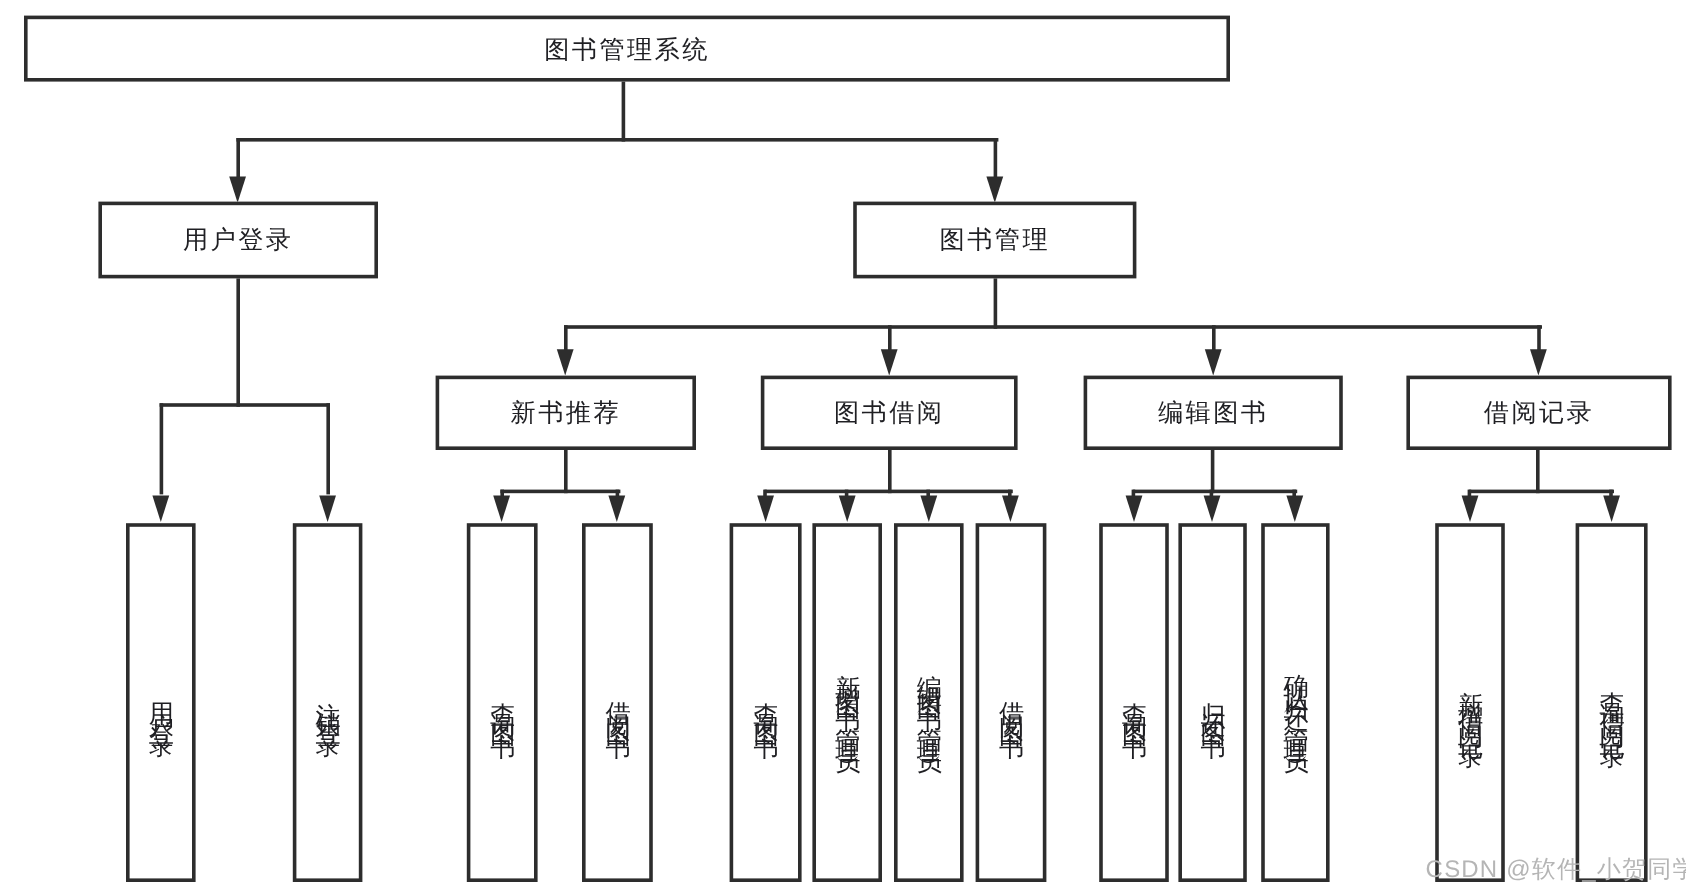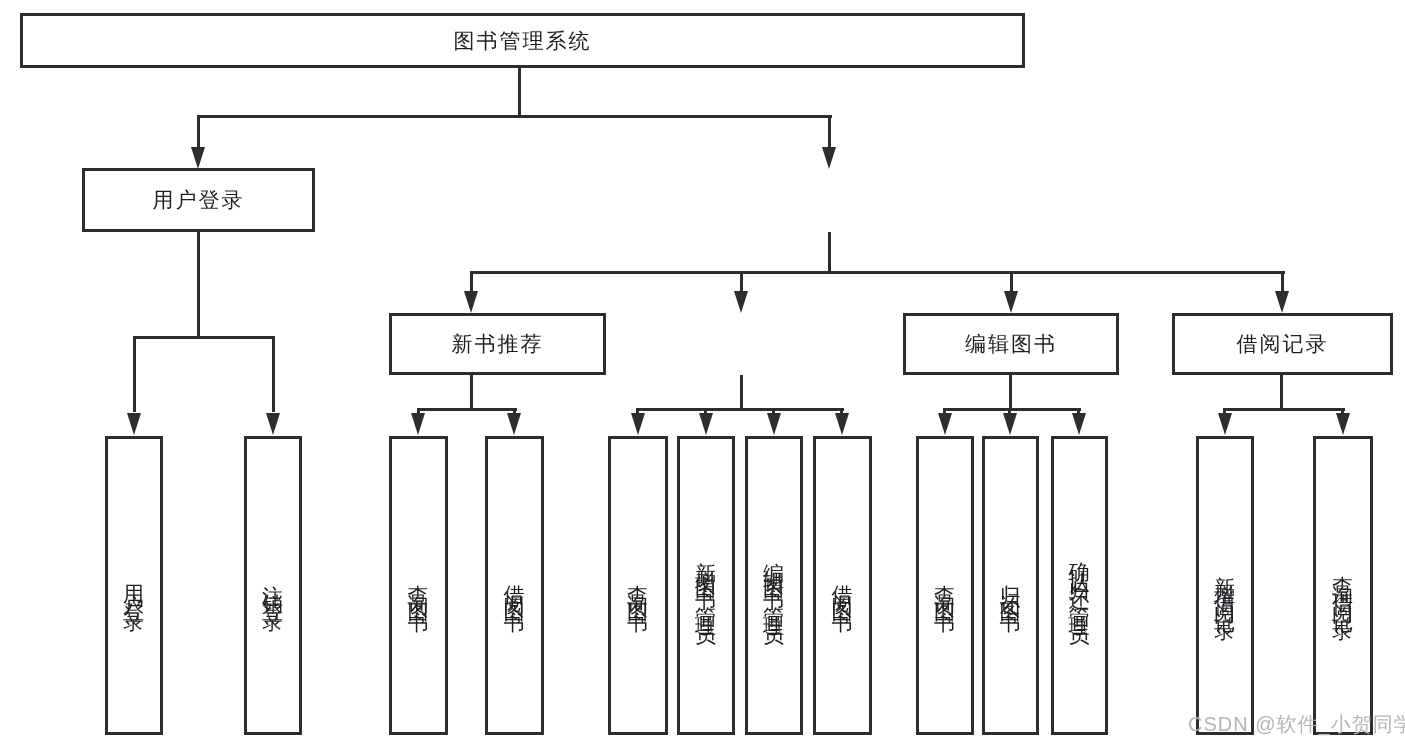--- a/index.html
+++ b/index.html
@@ -68,41 +68,47 @@
   <div class="vl" style="left:518px;top:68px;height:50px;"></div>
   <div class="hl" style="left:197px;top:115px;width:635px;"></div>
   <div class="vl" style="left:197px;top:115px;height:33px;"></div>
   <div class="ar" style="left:191px;top:147px;"></div>
   <div class="vl" style="left:828px;top:115px;height:33px;"></div>
   <div class="ar" style="left:822px;top:147px;"></div>
 
   <div class="box" style="left:82px;top:168px;width:233px;height:64px;">
     <span>用户登录</span>
   </div>
+  <div class="box" style="left:711px;top:168px;width:236px;height:64px;">
+    <span>图书管理</span>
+  </div>
 
   <div class="vl" style="left:197px;top:232px;height:107px;"></div>
   <div class="hl" style="left:133px;top:336px;width:142px;"></div>
   <div class="vl" style="left:133px;top:336px;height:76px;"></div>
   <div class="ar" style="left:127px;top:413px;"></div>
   <div class="vl" style="left:272px;top:336px;height:76px;"></div>
   <div class="ar" style="left:266px;top:413px;"></div>
 
   <div class="vl" style="left:828px;top:232px;height:42px;"></div>
   <div class="hl" style="left:470px;top:271px;width:815px;"></div>
   <div class="vl" style="left:470px;top:271px;height:22px;"></div>
   <div class="ar" style="left:464px;top:291px;"></div>
   <div class="vl" style="left:740px;top:271px;height:22px;"></div>
   <div class="ar" style="left:734px;top:291px;"></div>
   <div class="vl" style="left:1010px;top:271px;height:22px;"></div>
   <div class="ar" style="left:1004px;top:291px;"></div>
   <div class="vl" style="left:1281px;top:271px;height:22px;"></div>
   <div class="ar" style="left:1275px;top:291px;"></div>
 
-  <div class="box" style="left:363px;top:313px;width:217px;height:62px;margin-left:26px;">
+  <div class="box" style="left:363px;top:313px;width:217px;height:62px;">
     <span>新书推荐</span>
+  </div>
+  <div class="box" style="left:634px;top:313px;width:214px;height:62px;">
+    <span>图书借阅</span>
   </div>
   <div class="box" style="left:903px;top:313px;width:216px;height:62px;">
     <span>编辑图书</span>
   </div>
   <div class="box" style="left:1172px;top:313px;width:221px;height:62px;">
     <span>借阅记录</span>
   </div>
 
   <div class="vl" style="left:470px;top:375px;height:36px;"></div>
   <div class="hl" style="left:417px;top:408px;width:100px;"></div>

